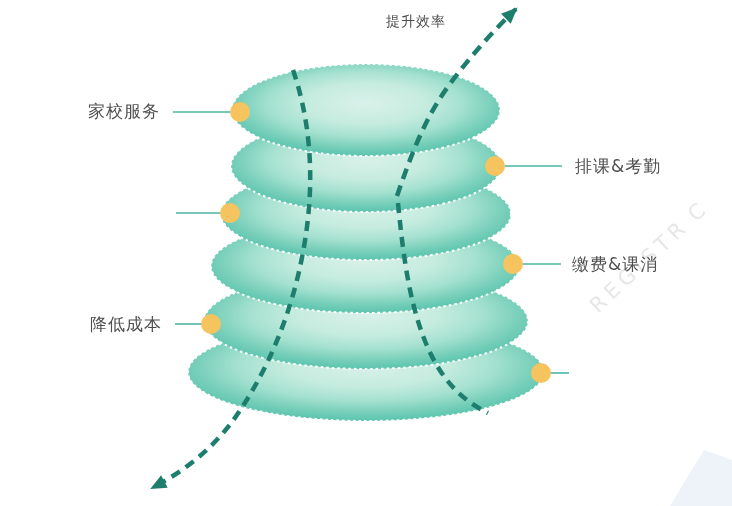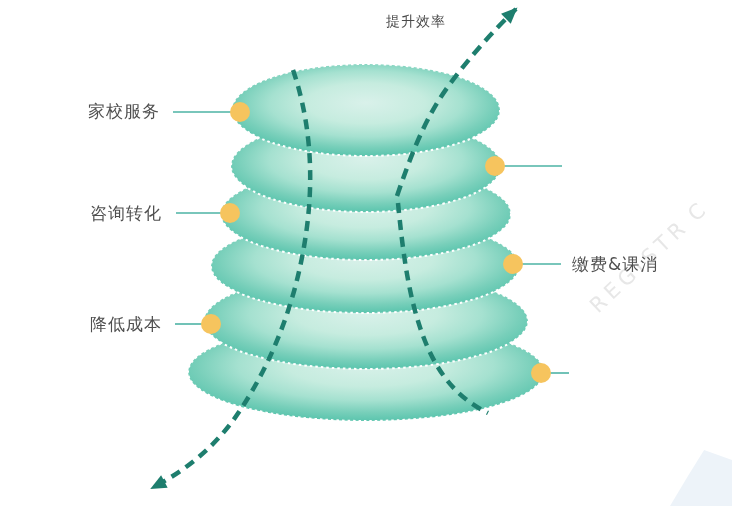--- a/index.html
+++ b/index.html
@@ -81,18 +81,18 @@
       <circle cx="230" cy="213" r="10"></circle>
       <circle cx="513" cy="264" r="10"></circle>
       <circle cx="211" cy="324" r="10"></circle>
       <circle cx="541" cy="373" r="10"></circle>
     </g>
   </svg>
 
   <div class="lbl arrow-lbl-top" style="left:386px; top:11px;">提升效率</div>
 
   <div class="lbl" style="left:88px;  top:101px;">家校服务</div>
-  <div class="lbl" style="left:90px;  top:203px;">咨询转化</div>
+  <div class="lbl" style="left:575px; top:156px;">排课&amp;考勤</div>
   <div class="lbl" style="left:572px; top:254px;">缴费&amp;课消</div>
   <div class="lbl" style="left:90px;  top:314px;">降低成本</div>
 
 
 </div>
 
 </body></html>

